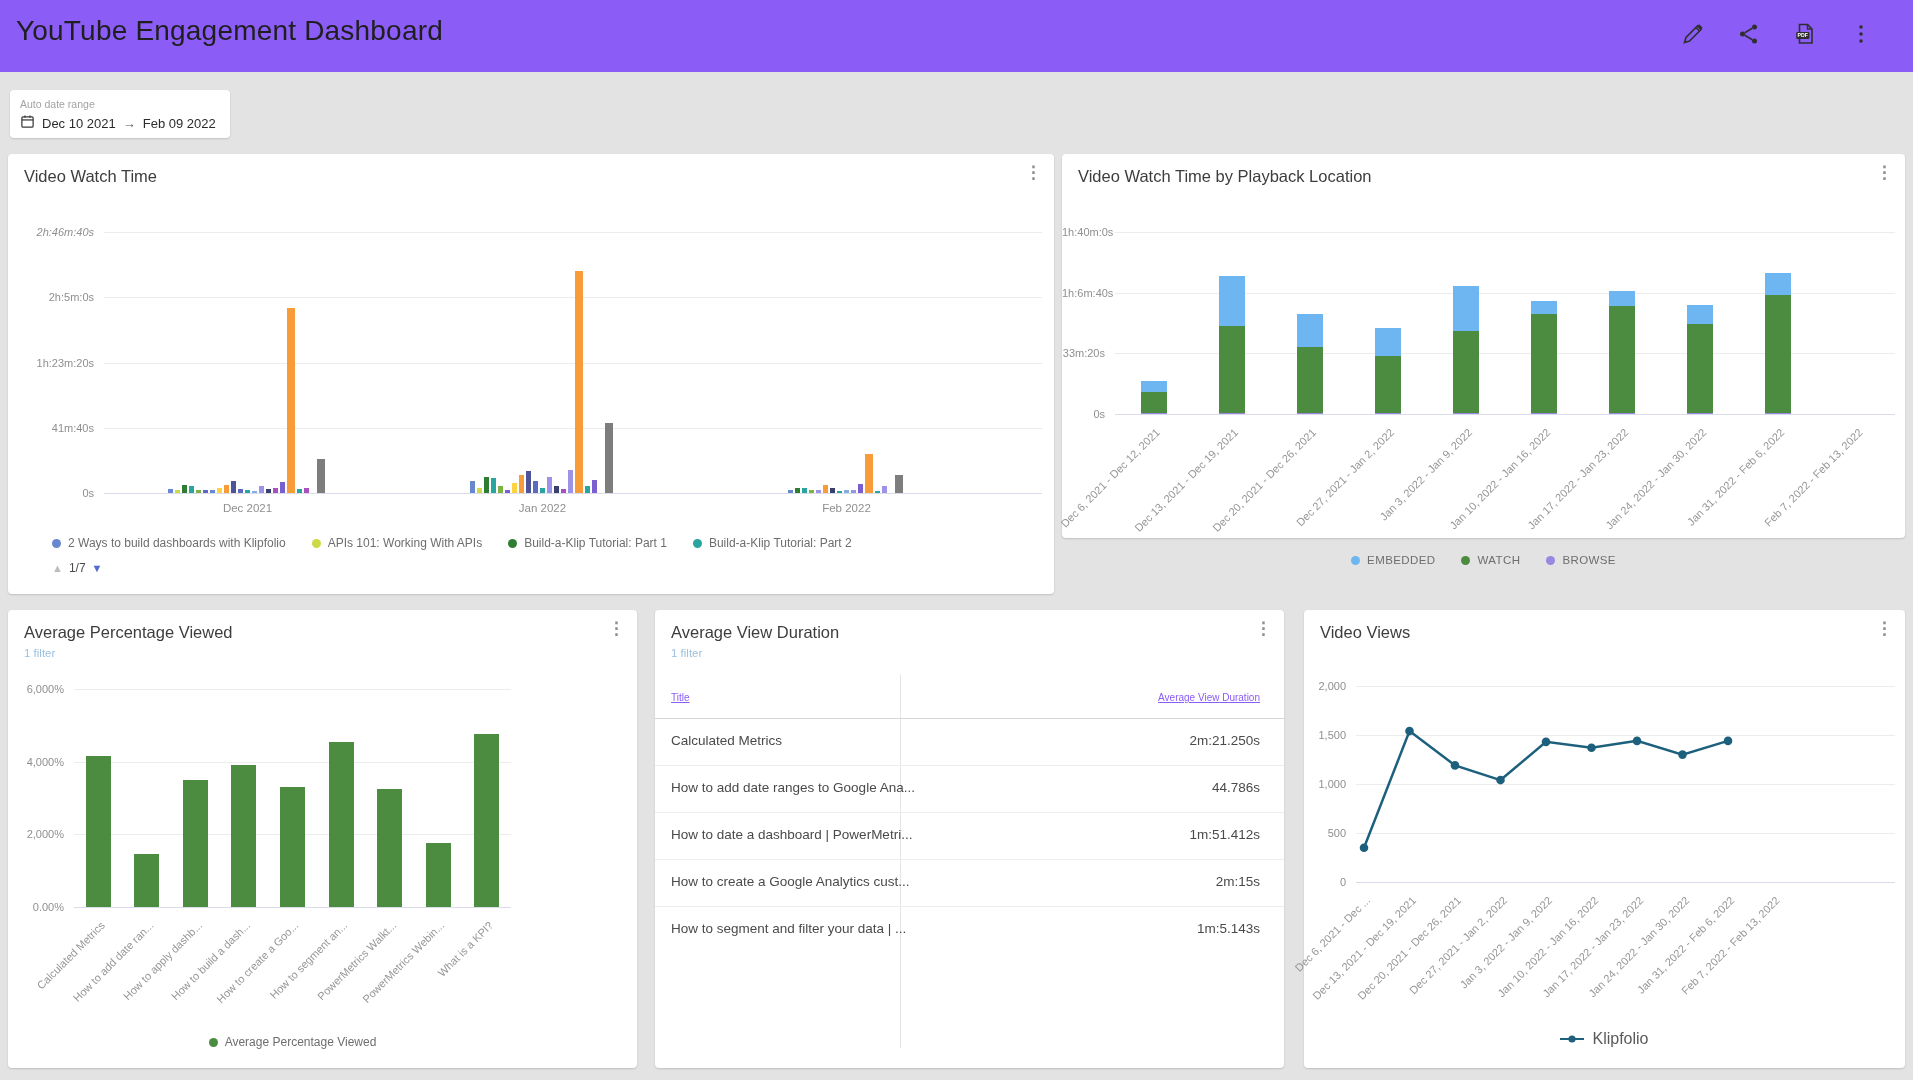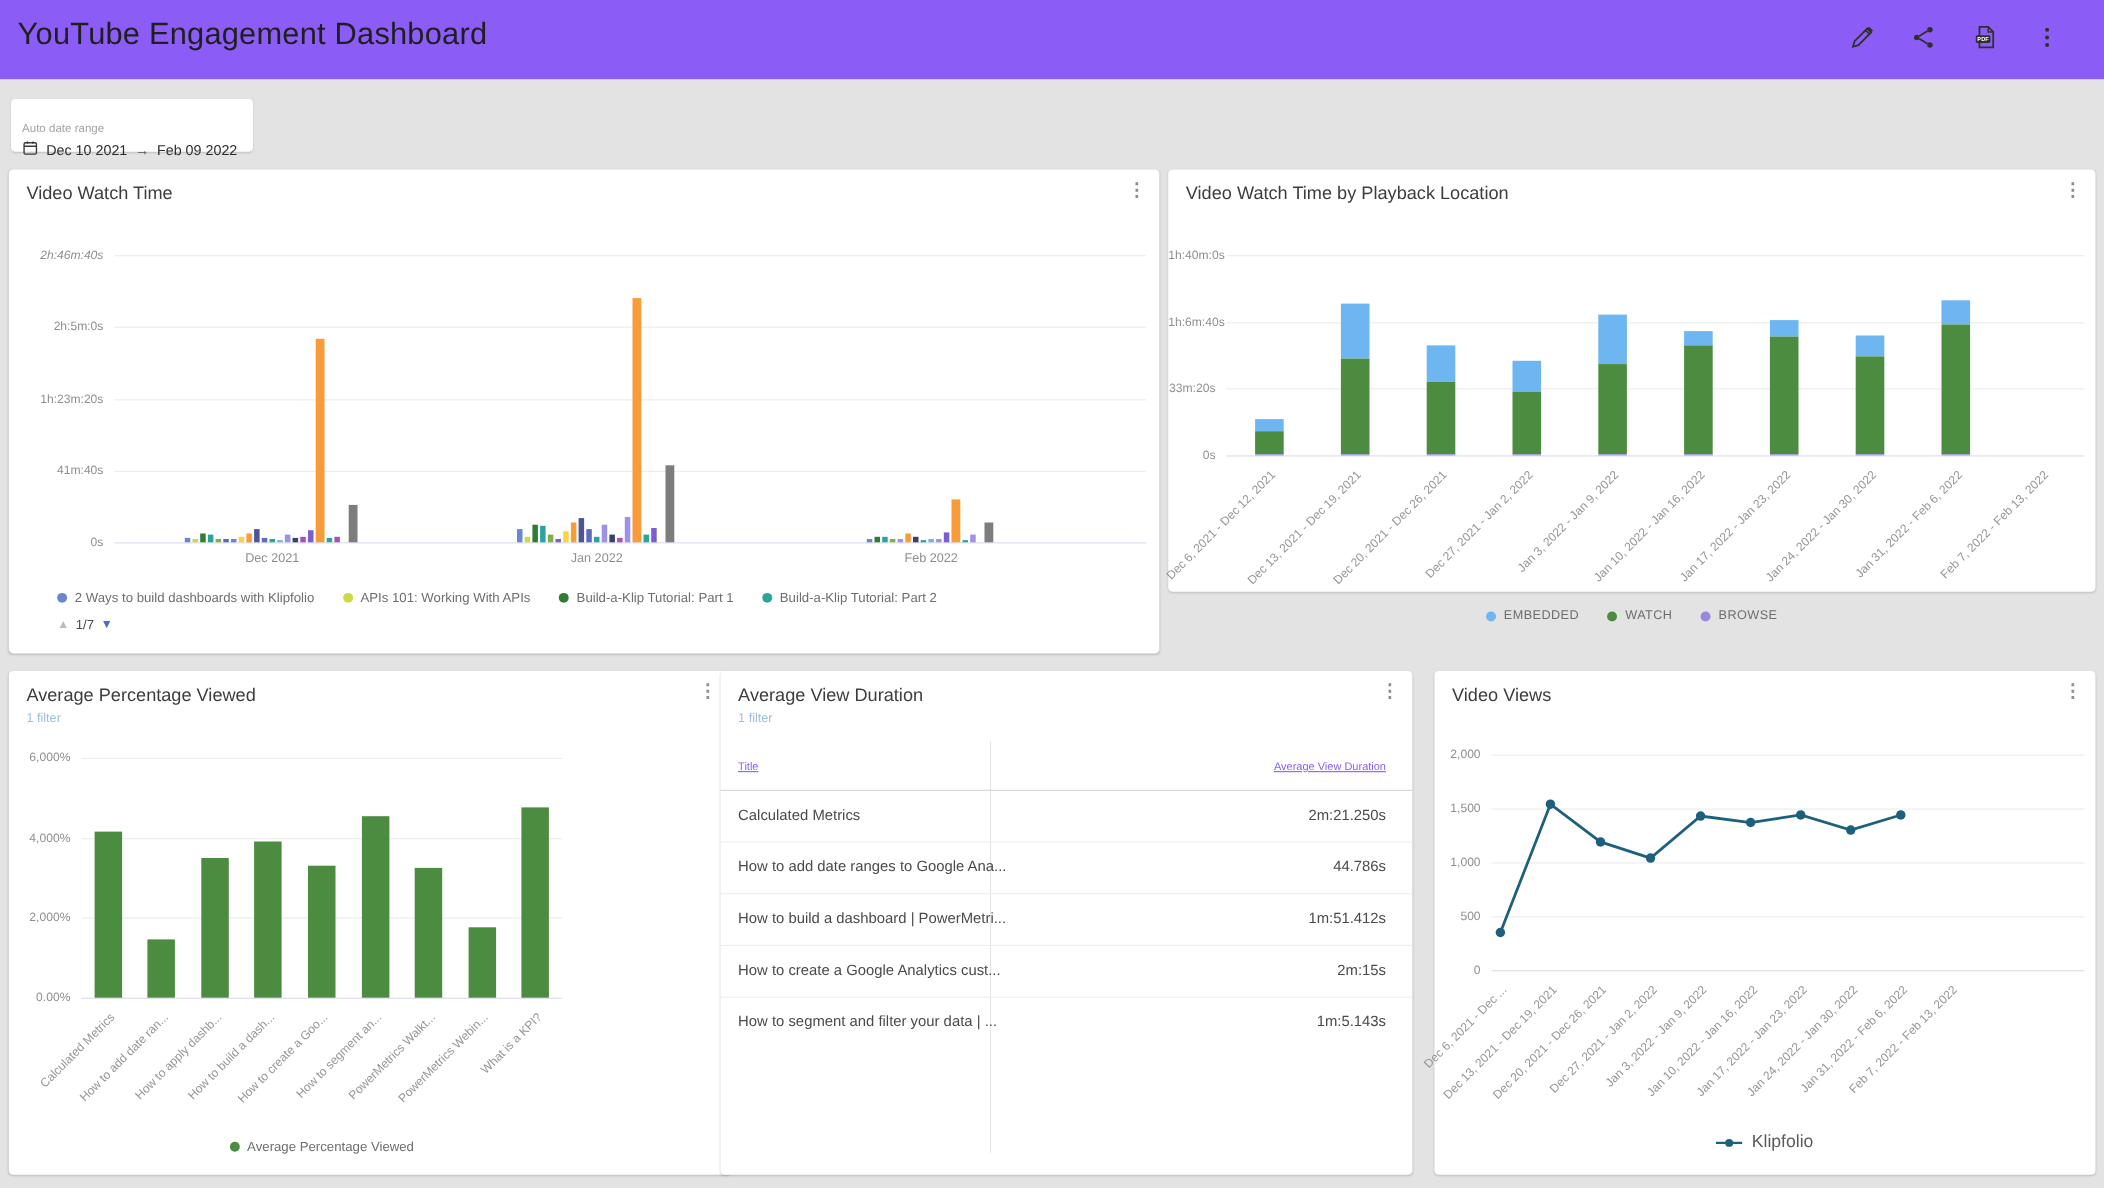--- a/index.html
+++ b/index.html
@@ -5,33 +5,33 @@
   html,body{margin:0;padding:0;background:#e3e3e3;}
   .stage{position:relative;width:1913px;height:1080px;overflow:hidden;background:#e3e3e3;
          font-family:"Liberation Sans",sans-serif;-webkit-font-smoothing:antialiased;}
   .topbar{position:absolute;top:0;left:0;right:0;height:72px;background:#8b5cf6;}
   .app-title{position:absolute;left:16px;top:15px;font-size:28px;color:#1f1f1f;letter-spacing:.2px;}
   .top-actions{position:absolute;right:40px;top:22px;display:flex;gap:32px;align-items:center;}
   .icon-btn{width:24px;height:24px;cursor:pointer;}
   .icon-btn svg{display:block;}
 
   .date-chip{position:absolute;left:10px;top:90px;width:220px;height:48px;background:#fff;border-radius:4px;
-             box-shadow:0 1px 2px rgba(0,0,0,.15);padding:21px 10px;box-sizing:border-box;}
+             box-shadow:0 1px 2px rgba(0,0,0,.15);padding:8px 10px;box-sizing:border-box;}
   .date-chip .lbl{font-size:10.5px;color:#a3a3a3;}
   .date-row{display:flex;align-items:center;gap:7px;margin-top:4px;font-size:13px;color:#2b2b2b;}
   .date-arrow{color:#555;font-size:13px;}
 
   .card{position:absolute;background:#fff;border-radius:4px;box-shadow:0 1px 2px rgba(0,0,0,.16);}
   .card-title{position:absolute;left:16px;top:13px;font-size:16.5px;color:#3d3d3d;}
   .filter-link{position:absolute;left:16px;top:37px;font-size:11.5px;color:#9cc0df;cursor:pointer;}
   .kebab{position:absolute;right:12px;top:10px;font-size:17px;color:#8d8d8d;cursor:pointer;font-weight:bold;line-height:1;}
 
   #card-vwt{left:8px;top:154px;width:1046px;height:440px;}
   #card-pb{left:1062px;top:154px;width:843px;height:384px;}
-  #card-apv{left:8px;top:610px;width:629px;height:458px;padding-left:27px;}
+  #card-apv{left:8px;top:610px;width:629px;height:458px;}
   #card-avd{left:655px;top:610px;width:629px;height:458px;}
   #card-vv{left:1304px;top:610px;width:601px;height:458px;}
 
   .grid{position:absolute;}
   .gl{position:absolute;left:0;right:0;height:1px;background:#ececec;}
   .gl.base{background:#d9dce8;}
   .ytick{position:absolute;left:0;font-size:11px;color:#8f8f8f;text-align:right;}
 
   .cluster{position:absolute;bottom:0;display:flex;align-items:flex-end;}
   .gbar{flex:none;margin-right:2px;}
@@ -413,21 +413,21 @@
     <div class="tbl-rows" id="avd-rows">
         <div class="tbl-row">
           <div class="t">Calculated Metrics</div>
           <div class="v">2m:21.250s</div>
         </div>
         <div class="tbl-row">
           <div class="t">How to add date ranges to Google Ana...</div>
           <div class="v">44.786s</div>
         </div>
         <div class="tbl-row">
-          <div class="t">How to build a dashboard | PowerMetri...</div>
+          <div class="t">How to date a dashboard | PowerMetri...</div>
           <div class="v">1m:51.412s</div>
         </div>
         <div class="tbl-row">
           <div class="t">How to create a Google Analytics cust...</div>
           <div class="v">2m:15s</div>
         </div>
         <div class="tbl-row">
           <div class="t">How to segment and filter your data | ...</div>
           <div class="v">1m:5.143s</div>
         </div>

